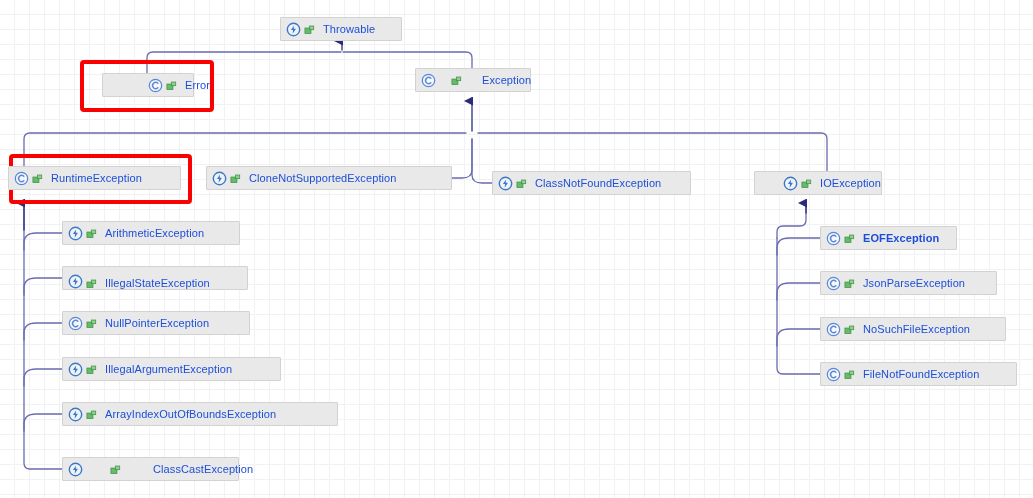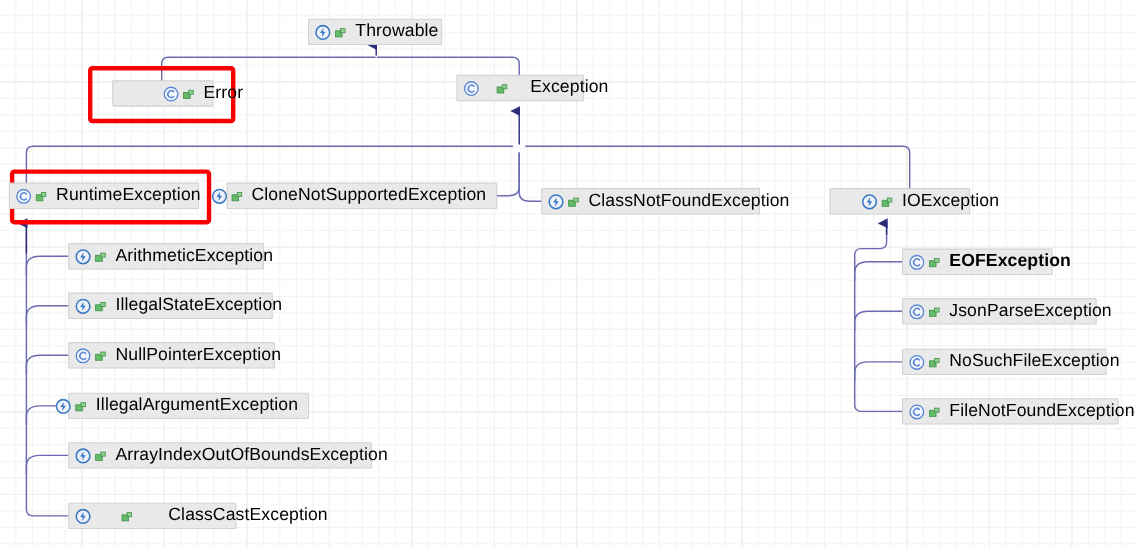--- a/index.html
+++ b/index.html
@@ -43,22 +43,22 @@
     height: 24px;
     box-sizing: border-box;
     padding: 0 9px 0 5px;
     background: #e9e9e9;
     border: 1px solid #d2d2d2;
     border-radius: 1px;
     white-space: nowrap;
     z-index: 3;
   }
   .node .label {
-    font-size: 16px;
-    color: #000000;
+    font-size: 11px;
+    color: #1d4ed8;
     line-height: 1;
     padding-left: 8px;
     letter-spacing: 0.1px;
   }
 
   
   .ico {
     flex: 0 0 auto;
     display: inline-block;
     line-height: 0;
@@ -157,21 +157,21 @@
         <span class="ico ico-kind"><svg width="15" height="15" viewBox="0 0 16 16">
             <circle cx="8" cy="8" r="6.6" fill="#f4f7fc" stroke="#5b87d6" stroke-width="1.3"></circle>
             <path d="M10.5 5.6a3.3 3.3 0 1 0 0 4.8" fill="none" stroke="#5b87d6" stroke-width="1.5" stroke-linecap="round"></path>
           </svg></span>
         <span class="ico ico-vis"><svg width="11" height="11" viewBox="0 0 12 12">
             <rect x="1" y="4.4" width="6.6" height="6" fill="#65bb6a" stroke="#3f9245" stroke-width="0.8"></rect>
             <rect x="6.1" y="2.2" width="4.5" height="4" fill="#8ed092" stroke="#3f9245" stroke-width="0.8"></rect>
           </svg></span>
         <span class="label">RuntimeException</span>
       </div>
-      <div class="node" style="left: 206px; top: 166px; width: 246px; justify-content: flex-end;">
+      <div class="node" style="left: 206px; top: 166px; width: 246px;">
         <span class="ico ico-kind"><svg width="15" height="15" viewBox="0 0 16 16">
             <circle cx="8" cy="8" r="6.6" fill="#eef3fb" stroke="#3b78c3" stroke-width="1.5"></circle>
             <path d="M8.6 3.6 L5.2 8.6 L7.5 8.6 L7.1 12.4 L10.6 7.3 L8.2 7.3 Z" fill="#3b78c3"></path>
           </svg></span>
         <span class="ico ico-vis"><svg width="11" height="11" viewBox="0 0 12 12">
             <rect x="1" y="4.4" width="6.6" height="6" fill="#65bb6a" stroke="#3f9245" stroke-width="0.8"></rect>
             <rect x="6.1" y="2.2" width="4.5" height="4" fill="#8ed092" stroke="#3f9245" stroke-width="0.8"></rect>
           </svg></span>
         <span class="label">CloneNotSupportedException</span>
       </div>
@@ -201,21 +201,21 @@
         <span class="ico ico-kind"><svg width="15" height="15" viewBox="0 0 16 16">
             <circle cx="8" cy="8" r="6.6" fill="#eef3fb" stroke="#3b78c3" stroke-width="1.5"></circle>
             <path d="M8.6 3.6 L5.2 8.6 L7.5 8.6 L7.1 12.4 L10.6 7.3 L8.2 7.3 Z" fill="#3b78c3"></path>
           </svg></span>
         <span class="ico ico-vis"><svg width="11" height="11" viewBox="0 0 12 12">
             <rect x="1" y="4.4" width="6.6" height="6" fill="#65bb6a" stroke="#3f9245" stroke-width="0.8"></rect>
             <rect x="6.1" y="2.2" width="4.5" height="4" fill="#8ed092" stroke="#3f9245" stroke-width="0.8"></rect>
           </svg></span>
         <span class="label">ArithmeticException</span>
       </div>
-      <div class="node" style="left: 62px; top: 266px; width: 186px;">
+      <div class="node" style="left: 62px; top: 266px; width: 186px; align-items: flex-end;">
         <span class="ico ico-kind"><svg width="15" height="15" viewBox="0 0 16 16">
             <circle cx="8" cy="8" r="6.6" fill="#eef3fb" stroke="#3b78c3" stroke-width="1.5"></circle>
             <path d="M8.6 3.6 L5.2 8.6 L7.5 8.6 L7.1 12.4 L10.6 7.3 L8.2 7.3 Z" fill="#3b78c3"></path>
           </svg></span>
         <span class="ico ico-vis"><svg width="11" height="11" viewBox="0 0 12 12">
             <rect x="1" y="4.4" width="6.6" height="6" fill="#65bb6a" stroke="#3f9245" stroke-width="0.8"></rect>
             <rect x="6.1" y="2.2" width="4.5" height="4" fill="#8ed092" stroke="#3f9245" stroke-width="0.8"></rect>
           </svg></span>
         <span class="label">IllegalStateException</span>
       </div>
@@ -223,21 +223,21 @@
         <span class="ico ico-kind"><svg width="15" height="15" viewBox="0 0 16 16">
             <circle cx="8" cy="8" r="6.6" fill="#f4f7fc" stroke="#5b87d6" stroke-width="1.3"></circle>
             <path d="M10.5 5.6a3.3 3.3 0 1 0 0 4.8" fill="none" stroke="#5b87d6" stroke-width="1.5" stroke-linecap="round"></path>
           </svg></span>
         <span class="ico ico-vis"><svg width="11" height="11" viewBox="0 0 12 12">
             <rect x="1" y="4.4" width="6.6" height="6" fill="#65bb6a" stroke="#3f9245" stroke-width="0.8"></rect>
             <rect x="6.1" y="2.2" width="4.5" height="4" fill="#8ed092" stroke="#3f9245" stroke-width="0.8"></rect>
           </svg></span>
         <span class="label">NullPointerException</span>
       </div>
-      <div class="node" style="left: 62px; top: 357px; width: 219px; justify-content: flex-end;">
+      <div class="node" style="left: 62px; top: 357px; width: 219px;">
         <span class="ico ico-kind"><svg width="15" height="15" viewBox="0 0 16 16">
             <circle cx="8" cy="8" r="6.6" fill="#eef3fb" stroke="#3b78c3" stroke-width="1.5"></circle>
             <path d="M8.6 3.6 L5.2 8.6 L7.5 8.6 L7.1 12.4 L10.6 7.3 L8.2 7.3 Z" fill="#3b78c3"></path>
           </svg></span>
         <span class="ico ico-vis"><svg width="11" height="11" viewBox="0 0 12 12">
             <rect x="1" y="4.4" width="6.6" height="6" fill="#65bb6a" stroke="#3f9245" stroke-width="0.8"></rect>
             <rect x="6.1" y="2.2" width="4.5" height="4" fill="#8ed092" stroke="#3f9245" stroke-width="0.8"></rect>
           </svg></span>
         <span class="label">IllegalArgumentException</span>
       </div>
@@ -245,21 +245,21 @@
         <span class="ico ico-kind"><svg width="15" height="15" viewBox="0 0 16 16">
             <circle cx="8" cy="8" r="6.6" fill="#eef3fb" stroke="#3b78c3" stroke-width="1.5"></circle>
             <path d="M8.6 3.6 L5.2 8.6 L7.5 8.6 L7.1 12.4 L10.6 7.3 L8.2 7.3 Z" fill="#3b78c3"></path>
           </svg></span>
         <span class="ico ico-vis"><svg width="11" height="11" viewBox="0 0 12 12">
             <rect x="1" y="4.4" width="6.6" height="6" fill="#65bb6a" stroke="#3f9245" stroke-width="0.8"></rect>
             <rect x="6.1" y="2.2" width="4.5" height="4" fill="#8ed092" stroke="#3f9245" stroke-width="0.8"></rect>
           </svg></span>
         <span class="label">ArrayIndexOutOfBoundsException</span>
       </div>
-      <div class="node" style="left: 62px; top: 457px; width: 153px; gap: 24px;">
+      <div class="node" style="left: 62px; top: 457px; width: 177px; gap: 24px;">
         <span class="ico ico-kind"><svg width="15" height="15" viewBox="0 0 16 16">
             <circle cx="8" cy="8" r="6.6" fill="#eef3fb" stroke="#3b78c3" stroke-width="1.5"></circle>
             <path d="M8.6 3.6 L5.2 8.6 L7.5 8.6 L7.1 12.4 L10.6 7.3 L8.2 7.3 Z" fill="#3b78c3"></path>
           </svg></span>
         <span class="ico ico-vis"><svg width="11" height="11" viewBox="0 0 12 12">
             <rect x="1" y="4.4" width="6.6" height="6" fill="#65bb6a" stroke="#3f9245" stroke-width="0.8"></rect>
             <rect x="6.1" y="2.2" width="4.5" height="4" fill="#8ed092" stroke="#3f9245" stroke-width="0.8"></rect>
           </svg></span>
         <span class="label">ClassCastException</span>
       </div>

